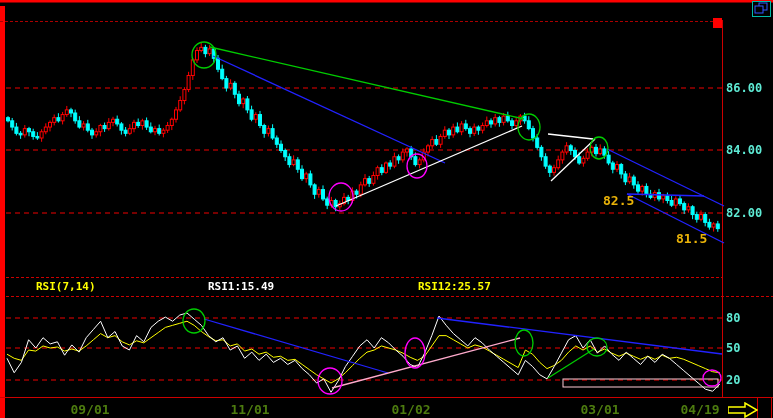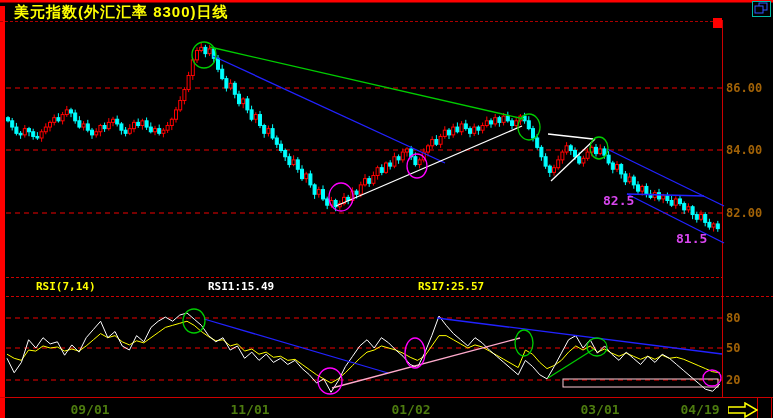--- a/index.html
+++ b/index.html
@@ -1,24 +1,24 @@
 <!DOCTYPE html>
 <html><head>
 <meta charset="utf-8">
 <style>
   html,body{margin:0;padding:0;background:#222;}
   #screen{position:relative;width:773px;height:418px;background:#000;overflow:hidden;
           font-family:"Liberation Sans",sans-serif;}
   #plot{position:absolute;left:0;top:0;}
   .abs{position:absolute;line-height:1;white-space:nowrap;}
   .title{left:14px;top:3px;color:#ffff00;font:bold 15px "Liberation Sans",sans-serif;letter-spacing:1px;}
-  .num{color:#a16207;font:bold 12px "DejaVu Sans Mono",monospace;}
+  .num{color:#5eead4;font:bold 12px "DejaVu Sans Mono",monospace;}
   .hdr{font:bold 11px "DejaVu Sans Mono",monospace;}
   .date{color:#4d7c0f;font:bold 13px "DejaVu Sans Mono",monospace;width:44px;text-align:center;}
-  .lvl{color:#d946ef;font:bold 13px "DejaVu Sans Mono",monospace;}
+  .lvl{color:#eab308;font:bold 13px "DejaVu Sans Mono",monospace;}
   .yellow{color:#ffff00;padding-left:28px;} .white{color:#ffffff;margin-left:12px;}
   #restore{left:752px;top:1px;width:17px;height:14px;border:1px solid #00bbaa;background:#000;}
   #arrow{left:728px;top:402px;}
 </style>
 </head>
 <body>
 
 <div id="screen">
 
   <svg id="plot" width="773" height="418">
@@ -400,39 +400,38 @@
       <ellipse cx="529" cy="127" rx="11" ry="13" fill="none" stroke="#00cc00" stroke-width="1.3"></ellipse>
       <ellipse cx="599" cy="148" rx="9" ry="11" fill="none" stroke="#00cc00" stroke-width="1.3"></ellipse>
       <ellipse cx="194" cy="321" rx="11" ry="12" fill="none" stroke="#00cc00" stroke-width="1.3"></ellipse>
       <ellipse cx="330" cy="381" rx="12" ry="13" fill="none" stroke="#ff00ff" stroke-width="1.3"></ellipse>
       <ellipse cx="415" cy="353" rx="10" ry="15" fill="none" stroke="#ff00ff" stroke-width="1.3"></ellipse>
       <ellipse cx="524" cy="343" rx="9" ry="13" fill="none" stroke="#00cc00" stroke-width="1.3"></ellipse>
       <ellipse cx="597" cy="347" rx="10" ry="9" fill="none" stroke="#00cc00" stroke-width="1.3"></ellipse>
       <ellipse cx="712" cy="378" rx="9" ry="8" fill="none" stroke="#ff00ff" stroke-width="1.3"></ellipse>
     </svg>
 
-  <div class="abs title">美元指数(外汇汇率 8300)日线</div>
 
   <div id="restore" class="abs">
     <svg width="17" height="14">
       <rect x="6" y="1" width="8" height="7" fill="#000" stroke="#3355ff"></rect>
       <rect x="2" y="4" width="8" height="7" fill="#000" stroke="#3355ff"></rect>
     </svg>
   </div>
 
   <div class="abs num" style="left:726px;top:81px">86.00</div>
   <div class="abs num" style="left:726px;top:143px">84.00</div>
   <div class="abs num" style="left:726px;top:206px">82.00</div>
 
   <div class="abs lvl" style="left:603px;top:193px">82.5</div>
   <div class="abs lvl" style="left:676px;top:231px">81.5</div>
 
   <div class="abs hdr yellow" style="left:8px;top:280px">RSI(7,14)</div>
   <div class="abs hdr white" style="left:196px;top:280px">RSI1:15.49</div>
-  <div class="abs hdr yellow" style="left:390px;top:280px">RSI7:25.57</div>
+  <div class="abs hdr yellow" style="left:390px;top:280px">RSI12:25.57</div>
 
   <div class="abs num" style="left:726px;top:311px">80</div>
   <div class="abs num" style="left:726px;top:341px">50</div>
   <div class="abs num" style="left:726px;top:373px">20</div>
 
   <div class="abs date" style="left:68px;top:402px">09/01</div>
   <div class="abs date" style="left:228px;top:402px">11/01</div>
   <div class="abs date" style="left:389px;top:402px">01/02</div>
   <div class="abs date" style="left:578px;top:402px">03/01</div>
   <div class="abs date" style="left:678px;top:402px">04/19</div>

